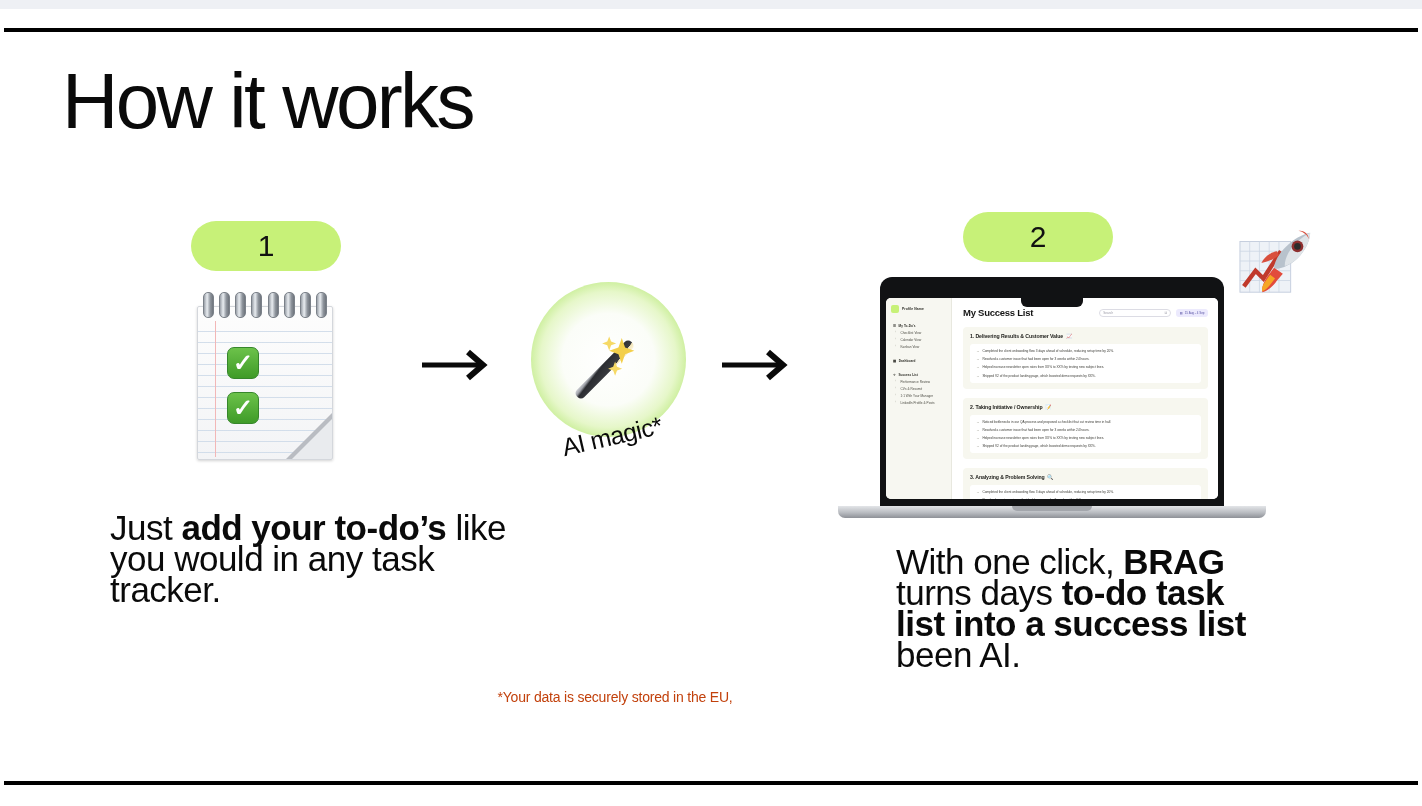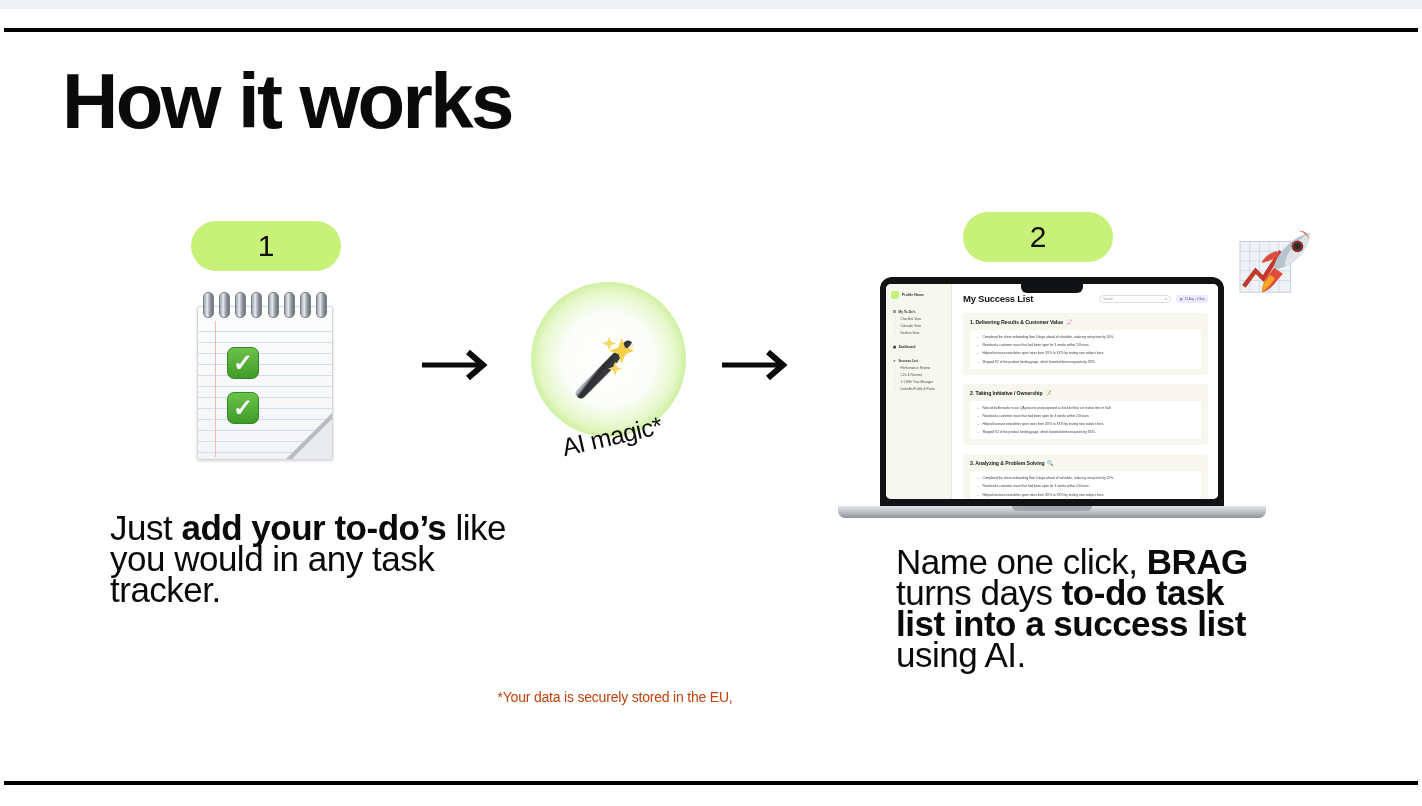--- a/index.html
+++ b/index.html
@@ -38,21 +38,21 @@
   }
   .rule-top { top: 28px; }
   .rule-bottom { top: 781px; }
 
   
   .page-title {
     position: absolute;
     left: 62px;
     top: 62px;
     font-size: 78px;
-    font-weight: 700;
+    font-weight: 400;
     letter-spacing: -2.6px;
     line-height: 1;
     color: #0a0a0a;
     white-space: nowrap;
   }
 
   
   .step-badge {
     position: absolute;
     background: #c7f178;
@@ -239,21 +239,21 @@
     top: 277px;
     width: 428px;
     height: 255px;
   }
   .laptop-lid {
     position: absolute;
     left: 42px; top: 0;
     width: 344px; height: 232px;
     background: #111214;
     border-radius: 12px 12px 3px 3px;
-    padding: 7px 6px 10px 6px;
+    padding: 21px 6px 10px 6px;
     box-sizing: border-box;
   }
   .laptop-screen {
     position: relative;
     width: 100%; height: 100%;
     background: #ffffff;
     border-radius: 5px;
     overflow: hidden;
     display: flex;
   }
@@ -661,20 +661,20 @@
     <div class="laptop-base"></div>
     <div class="laptop-foot"></div>
   </div>
 
   <div class="copy" id="copy-left-1">
     <span>Just </span><b>add your to-do’s</b><span> like you would in any task tracker.</span>
   </div>
 
 
   <div class="copy" id="copy-right">
-    <span>Name one click, </span><b>BRAG</b><span> turns days </span><b>to-do task list into a success list</b><span> using AI.</span>
+    <span>With one click, </span><b>BRAG</b><span> turns days </span><b>to-do task list into a success list</b><span> been AI.</span>
   </div>
 
   <div class="footnote">
     <div>*Your data is securely stored in the EU,</div>
   </div>
 
 </div>
 
 </body></html>

